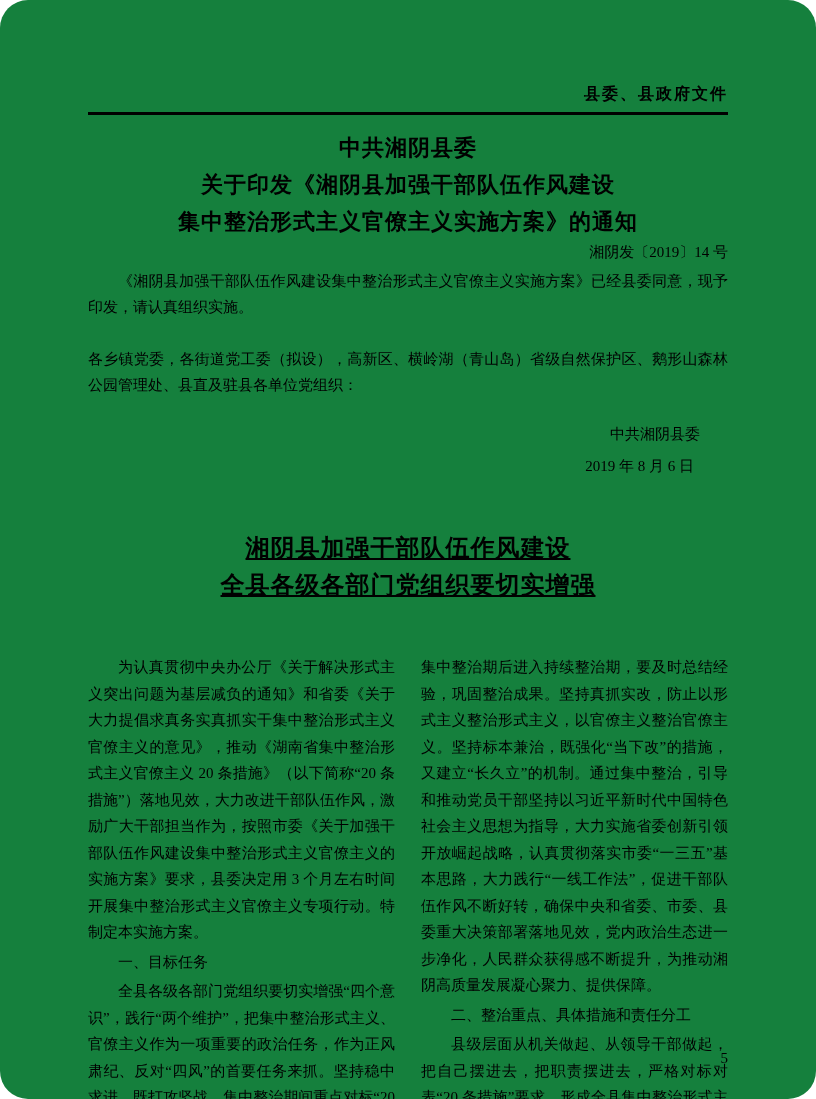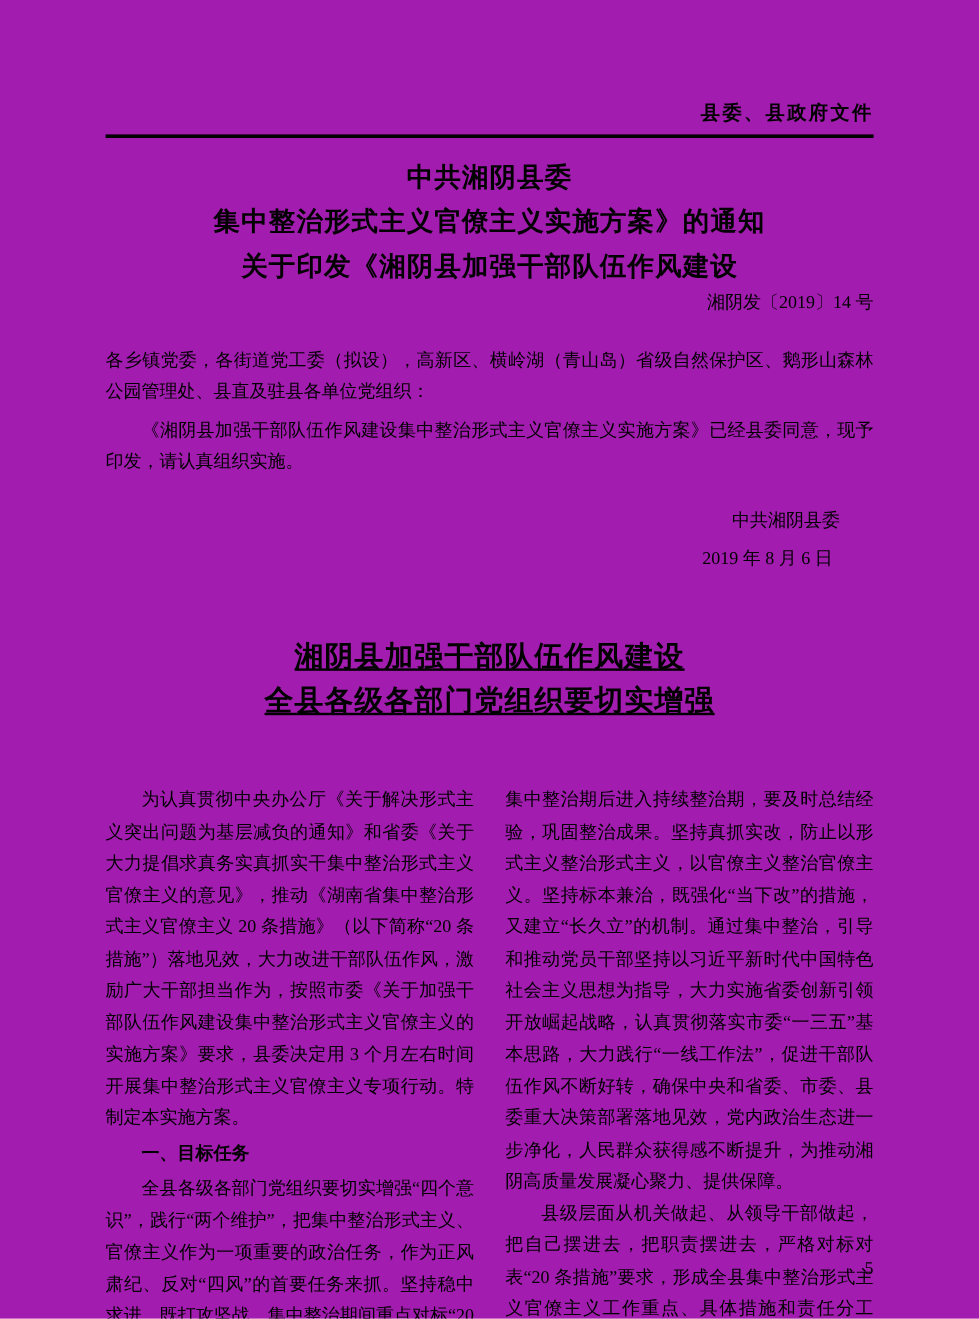--- a/index.html
+++ b/index.html
@@ -4,24 +4,25 @@
 <style>
   html, body {
     margin: 0;
     padding: 0;
     background: #ffffff;
   }
   .page {
     position: relative;
     width: 816px;
     height: 1099px;
-    background: #a21caf;
+    background: #15803d;
     color: #111;
     font-family: "Liberation Serif", "DejaVu Serif", serif;
     overflow: hidden;
+    border-radius: 28px;
   }
   .content {
     padding: 0 88px;
   }
   .doc-header {
     padding-top: 84px;
     text-align: right;
     font-weight: bold;
     font-size: 16px;
     letter-spacing: 2px;
@@ -89,21 +90,21 @@
     line-height: 26.5px;
     text-align: justify;
     color: #000;
     margin: 0;
     font-family: Liberation Serif, serif;
   }
   .indent { text-indent: 2em; }
   .col-heading {
     font-size: 15px;
     line-height: 26.5px;
-    font-weight: bold;
+    font-weight: normal;
     text-indent: 2em;
     margin: 3px 0;
     color: #000;
   }
   .page-number {
     position: absolute;
     right: 88px;
     bottom: 32px;
     font-size: 15px;
     color: #000;
@@ -113,48 +114,49 @@
 <body>
 
 <div class="page">
   <div class="content">
 
     <div class="doc-header">县委、县政府文件</div>
     <div class="header-rule"></div>
 
     <h1 class="notice-title">
       <span class="title-line">中共湘阴县委</span>
+      <span class="title-line">关于印发《湘阴县加强干部队伍作风建设</span>
       <span class="title-line">集中整治形式主义官僚主义实施方案》的通知</span>
-      <span class="title-line">关于印发《湘阴县加强干部队伍作风建设</span>
     </h1>
 
     <div class="doc-number">湘阴发〔2019〕14 号</div>
 
+    <p class="para notice-body">《湘阴县加强干部队伍作风建设集中整治形式主义官僚主义实施方案》已经县委同意，现予印发，请认真组织实施。</p>
+
     <p class="para salutation">各乡镇党委，各街道党工委（拟设），高新区、横岭湖（青山岛）省级自然保护区、鹅形山森林公园管理处、县直及驻县各单位党组织：</p>
-
-    <p class="para notice-body">《湘阴县加强干部队伍作风建设集中整治形式主义官僚主义实施方案》已经县委同意，现予印发，请认真组织实施。</p>
 
     <div class="sign-block">
       <div class="signer">中共湘阴县委</div>
       <div class="sign-date">2019 年 8 月 6 日</div>
     </div>
 
     <h2 class="plan-title">
       <span class="title-line">湘阴县加强干部队伍作风建设</span>
       <span class="title-line">全县各级各部门党组织要切实增强</span>
     </h2>
 
     <div class="columns">
       <div class="column">
         <p class="col-para indent">为认真贯彻中央办公厅《关于解决形式主义突出问题为基层减负的通知》和省委《关于大力提倡求真务实真抓实干集中整治形式主义官僚主义的意见》，推动《湖南省集中整治形式主义官僚主义 20 条措施》（以下简称“20 条措施”）落地见效，大力改进干部队伍作风，激励广大干部担当作为，按照市委《关于加强干部队伍作风建设集中整治形式主义官僚主义的实施方案》要求，县委决定用 3 个月左右时间开展集中整治形式主义官僚主义专项行动。特制定本实施方案。</p>
         <p class="col-heading">一、目标任务</p>
         <p class="col-para indent">全县各级各部门党组织要切实增强“四个意识”，践行“两个维护”，把集中整治形式主义、官僚主义作为一项重要的政治任务，作为正风肃纪、反对“四风”的首要任务来抓。坚持稳中求进，既打攻坚战，集中整治期间重点对标“20 条措施”，一项一项跟进落实、一个问题一个问题解决，确保“事事有着落、条条见效能”；又打持久战，</p>
       </div>
       <div class="column">
         <p class="col-para">集中整治期后进入持续整治期，要及时总结经验，巩固整治成果。坚持真抓实改，防止以形式主义整治形式主义，以官僚主义整治官僚主义。坚持标本兼治，既强化“当下改”的措施，又建立“长久立”的机制。通过集中整治，引导和推动党员干部坚持以习近平新时代中国特色社会主义思想为指导，大力实施省委创新引领开放崛起战略，认真贯彻落实市委“一三五”基本思路，大力践行“一线工作法”，促进干部队伍作风不断好转，确保中央和省委、市委、县委重大决策部署落地见效，党内政治生态进一步净化，人民群众获得感不断提升，为推动湘阴高质量发展凝心聚力、提供保障。</p>
+        <p class="col-heading">二、整治重点、具体措施和责任分工</p>
         <p class="col-para indent">县级层面从机关做起、从领导干部做起，把自己摆进去，把职责摆进去，严格对标对表“20 条措施”要求，形成全县集中整治形式主义官僚主义工作重点、具体措施和责任分工（具体见附</p>
       </div>
     </div>
 
   </div>
 
   <div class="page-number">5</div>
 </div>
 
 </body></html>

